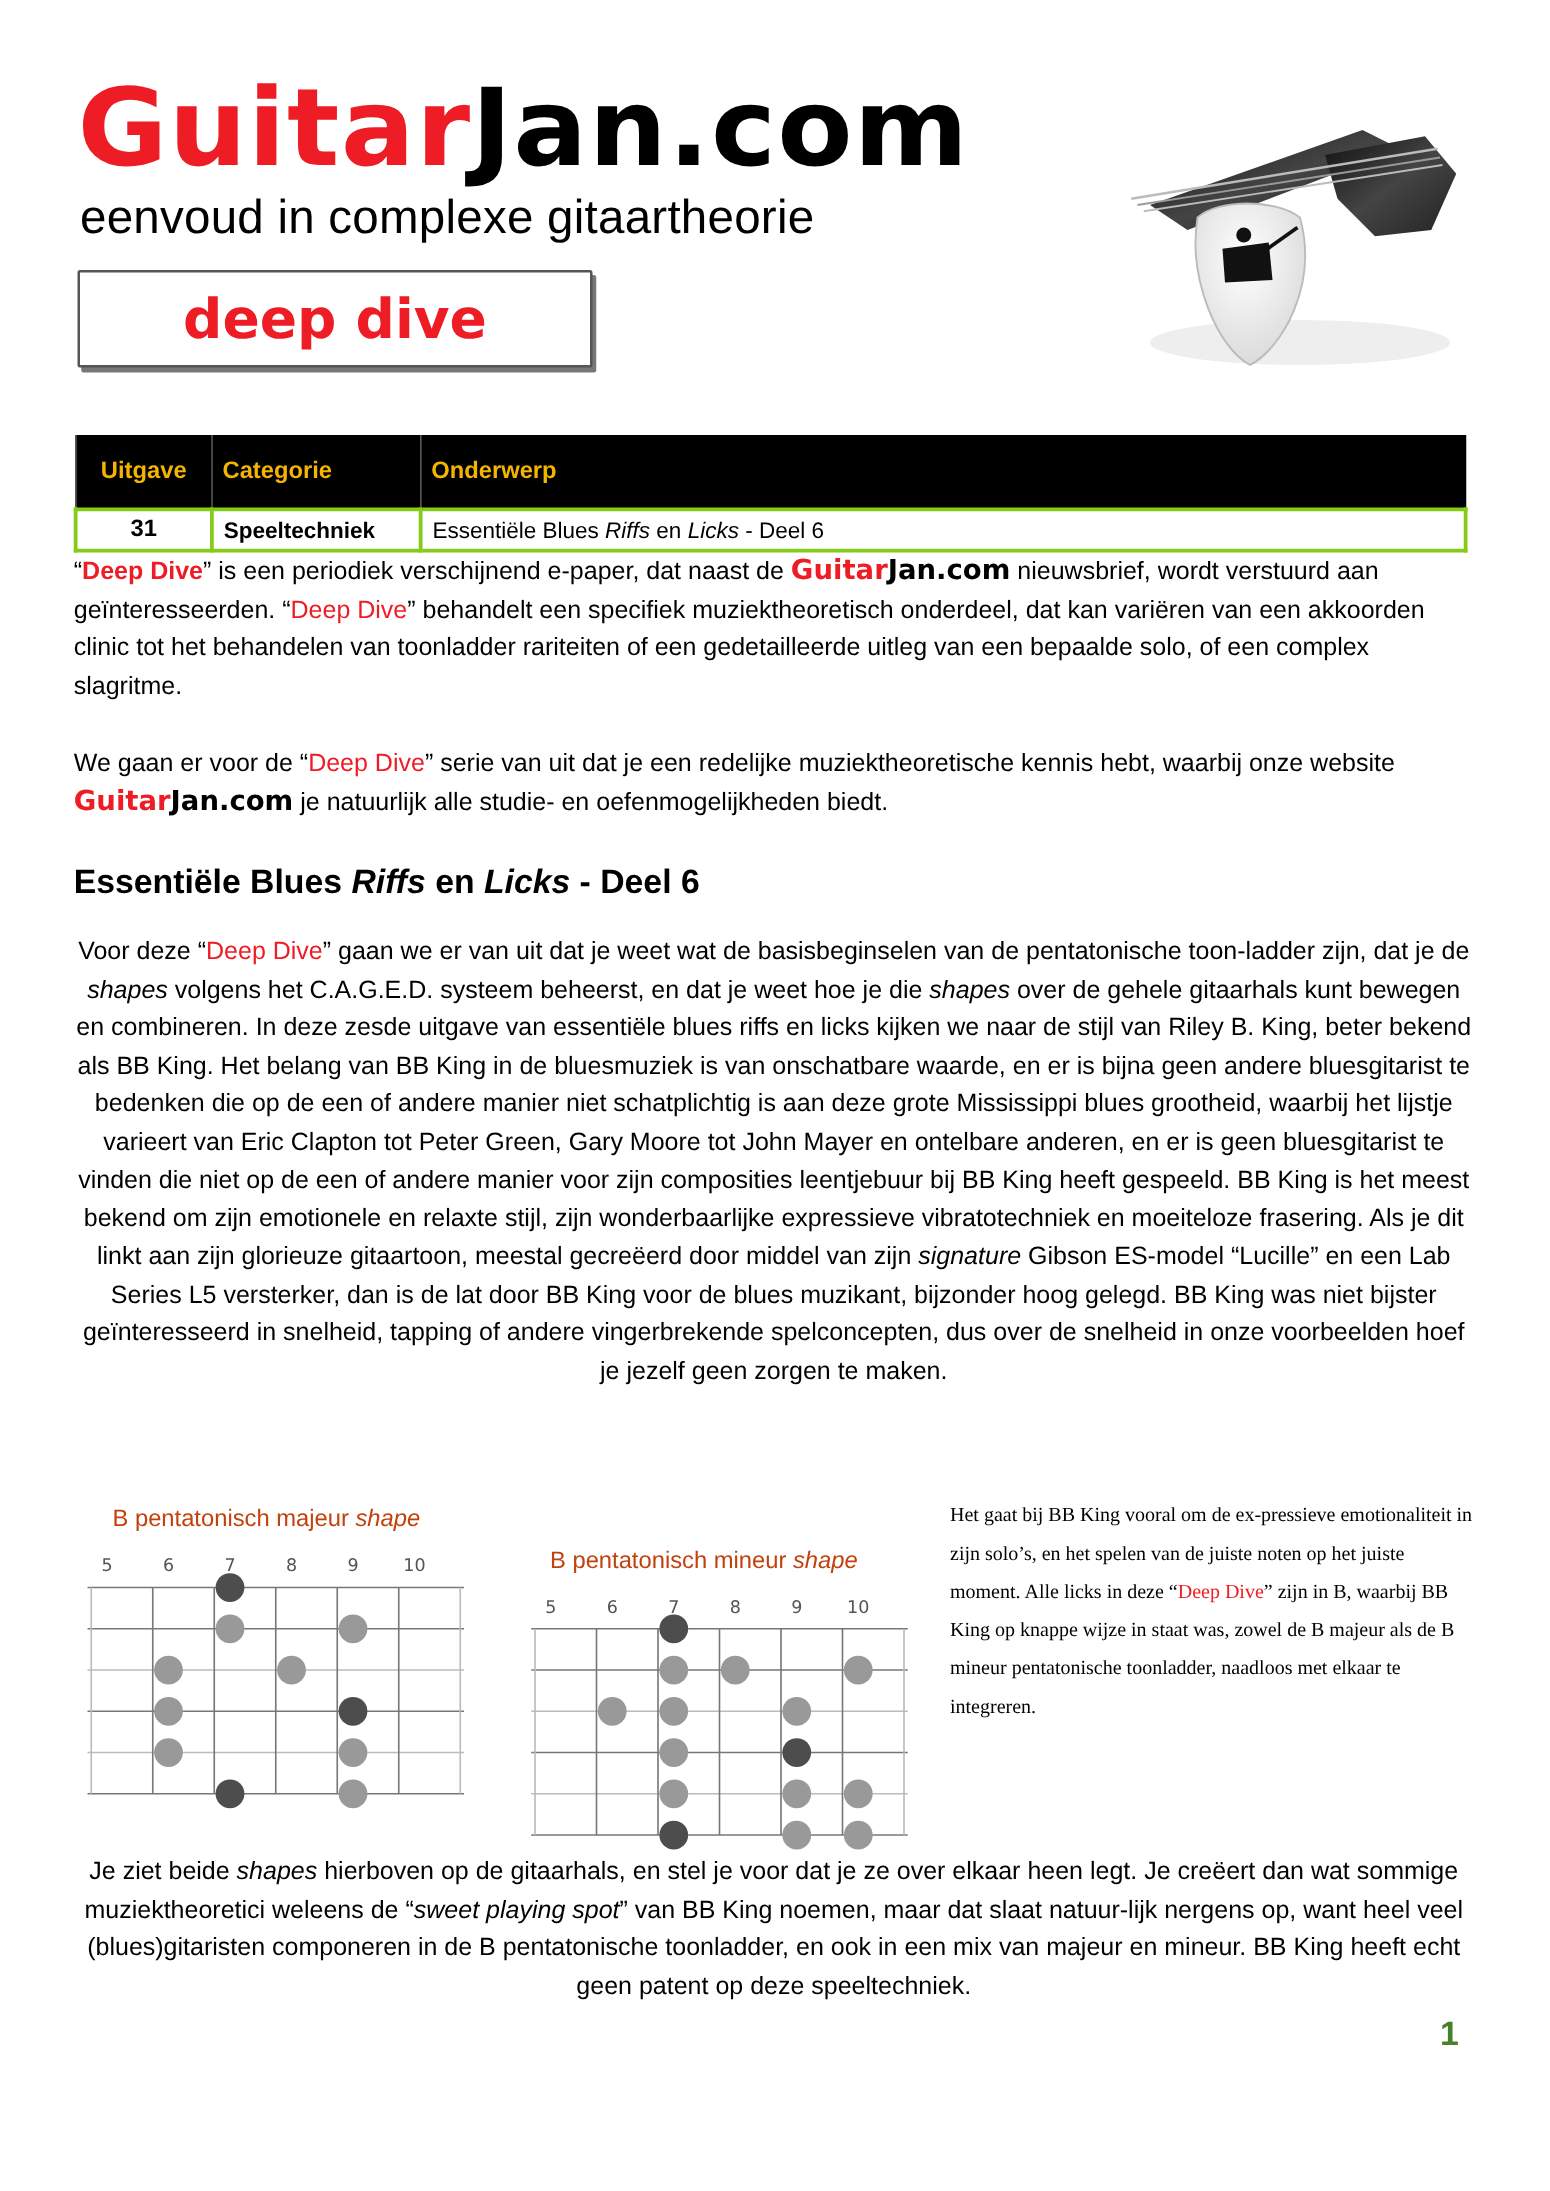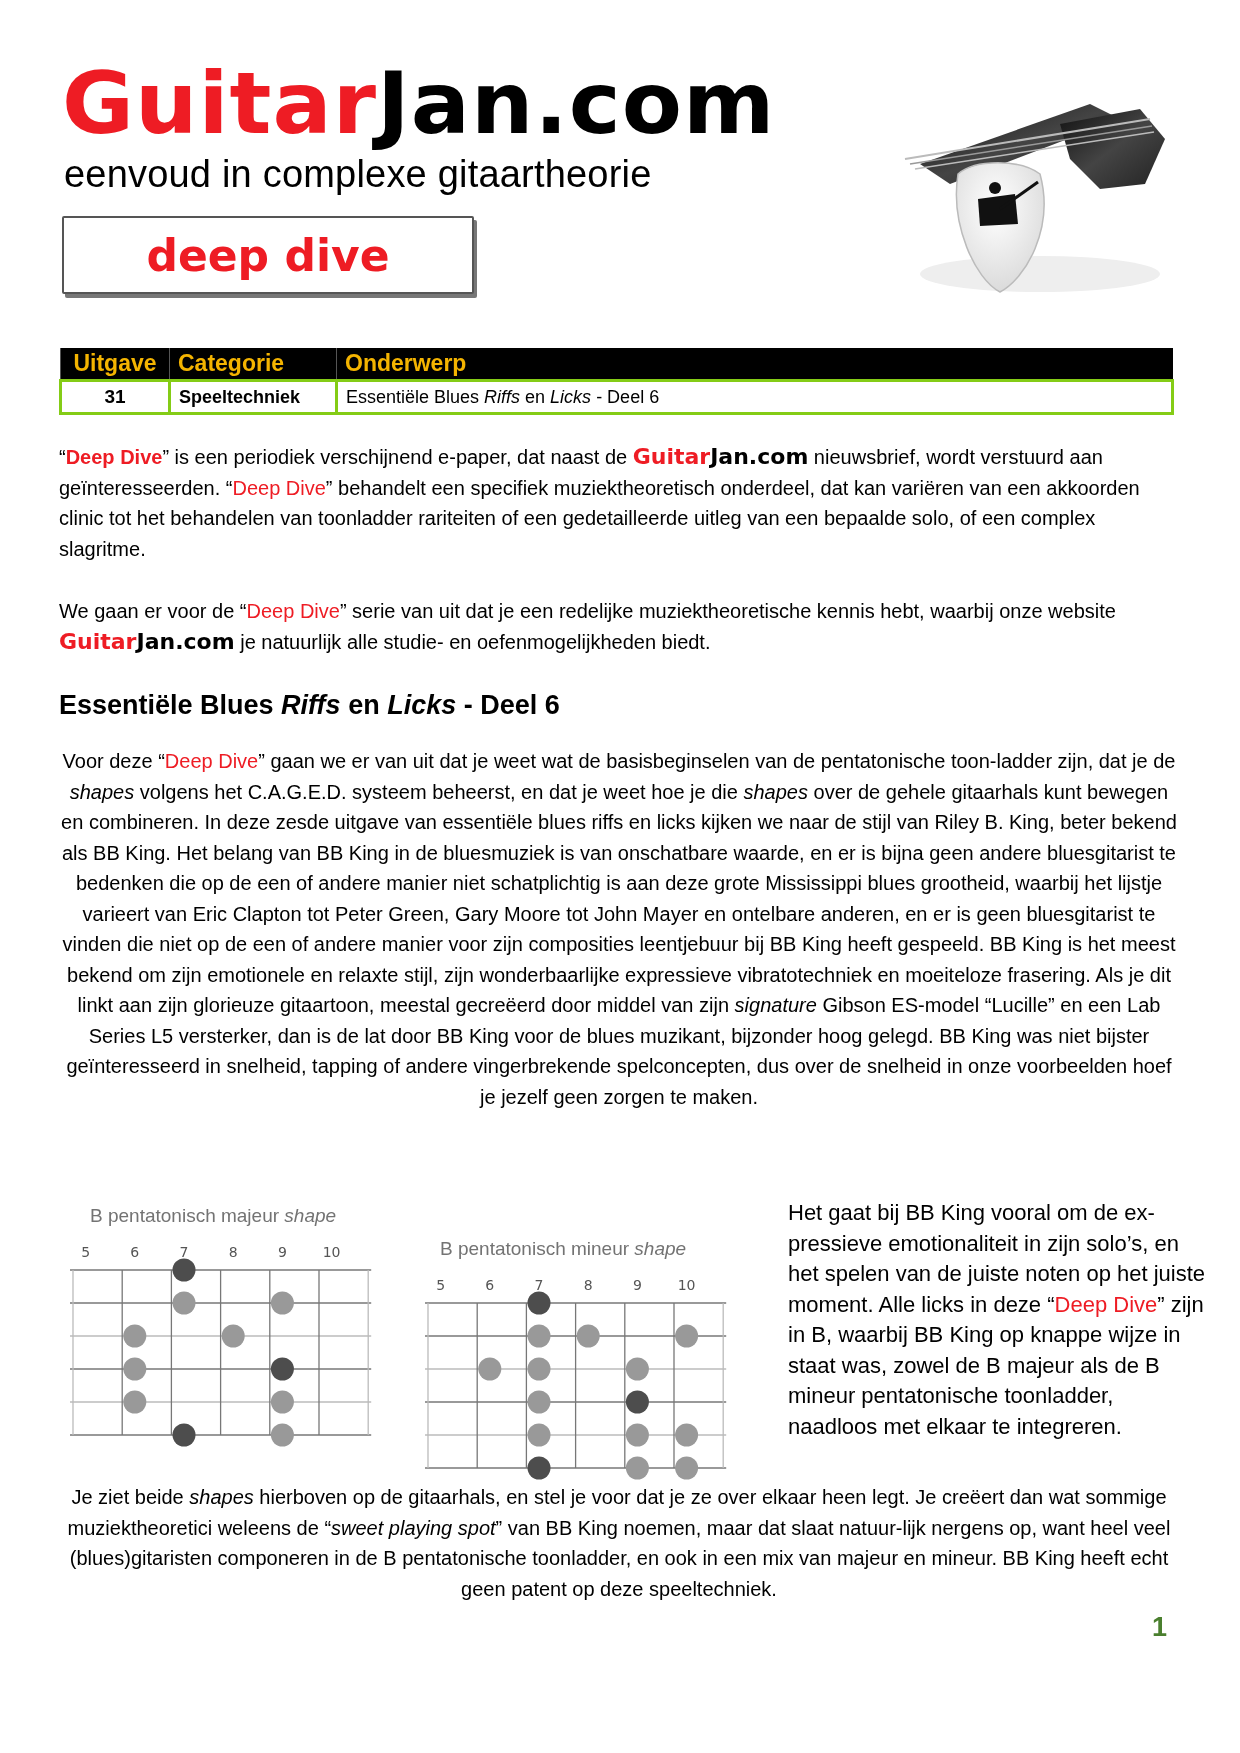--- a/index.html
+++ b/index.html
@@ -20,36 +20,36 @@
             display: flex; align-items: center; justify-content: center; box-sizing: border-box; }
   .dd-text { color: #ee1c24; font-family: "DejaVu Sans", sans-serif; font-size: 44px; font-weight: bold; }
 
   
   .graphic { left: 890px; top: 64px; width: 290px; height: 270px; }
 
   
   table.info { position: absolute; left: 59px; top: 348px; width: 1115px; border-collapse: collapse;
                font-family: "Liberation Sans", sans-serif; }
   table.info th { background: #000; color: #f4b400; font-weight: bold; text-align: left;
-                  font-size: 23px; padding: 2px 8px; height: 26px; border-left: 1px solid #555; }
+                  font-size: 19px; padding: 16px 8px; height: 26px; border-left: 1px solid #555; }
   table.info td { border: 3px solid #84cc16; font-size: 18px; padding: 2px 8px; height: 26px; }
   .c1 { width: 90px; text-align: center !important; }
   .c2 { width: 150px; }
 
   
   .para { left: 59px; width: 1120px; font-size: 20px; line-height: 30.5px; }
   .red { color: #ee1c24; }
   .red-bold { color: #ee1c24; font-weight: bold; }
   .inline-logo { font-family: "DejaVu Sans", sans-serif; font-weight: bold; font-size: 22px; }
   .h2 { left: 59px; top: 690px; font-size: 27px; font-weight: bold; }
 
   
-  .fb-title { font-size: 19px; white-space: nowrap; color: #737373; }
-
-  .side-text { left: 788px; top: 1198px; width: 420px; font-size: 22px; line-height: 30.5px; }
+  .fb-title { font-size: 19px; white-space: nowrap; color: #c2410c; }
+
+  .side-text { left: 760px; top: 1198px; width: 420px; font-size: 16px; line-height: 30.5px; font-family: Liberation Serif, serif; }
   .page-num { left: 1152px; top: 1612px; font-size: 27px; font-weight: bold; color: #4a7f2e; }
 </style>
 </head>
 <body>
 
 <div class="abs logo-main">
   <span class="logo-red">Guitar</span><span class="logo-black">Jan.com</span>
 </div>
 <div class="abs tagline">eenvoud in complexe gitaartheorie</div>
 <div class="abs dd-box">

